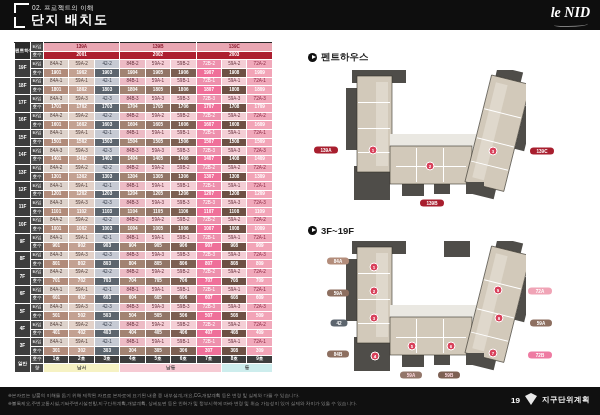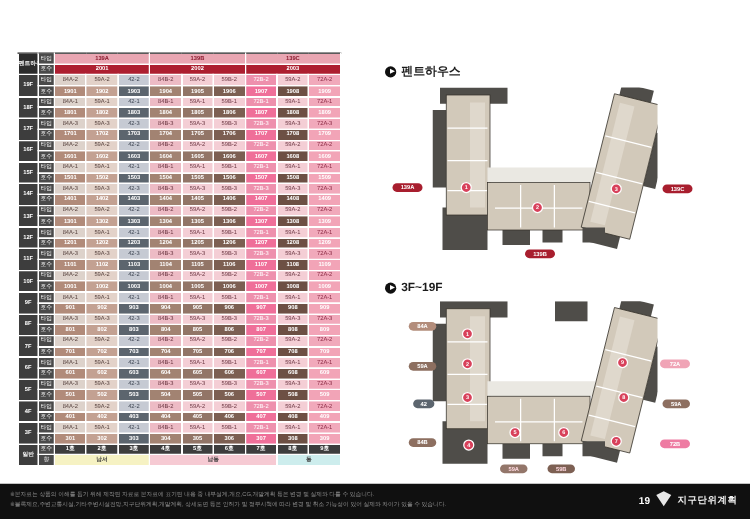--- a/index.html
+++ b/index.html
@@ -57,20 +57,28 @@
       border-top:9px solid #e8e8e8;position:relative;}
   .brand-icon::after{content:"";position:absolute;left:-6px;top:-12px;width:0;height:0;
       border-left:6px solid transparent;border-right:6px solid transparent;border-bottom:3px solid #e8e8e8;}
   .brand-name{color:#f2f2f2;font-size:7.5px;font-weight:bold;letter-spacing:.5px;}
 </style>
 </head>
 <body>
 
 <div class="page">
 
+  <div class="topbar">
+    <div class="bracket-tl"></div>
+    <div class="bracket-bl"></div>
+    <div class="kicker">02. 프로젝트의 이해</div>
+    <div class="page-title">단지 배치도</div>
+    <div class="logo">le NID</div>
+    <div class="logo-flourish"></div>
+  </div>
 
   <div class="table-wrap">
     <table class="unit-table">
       <colgroup>
         <col style="width:16px">
           <col style="width:13px">
         <col style="width:25.4px">
           <col style="width:25.4px">
           <col style="width:25.4px">
         <col style="width:25.4px">

